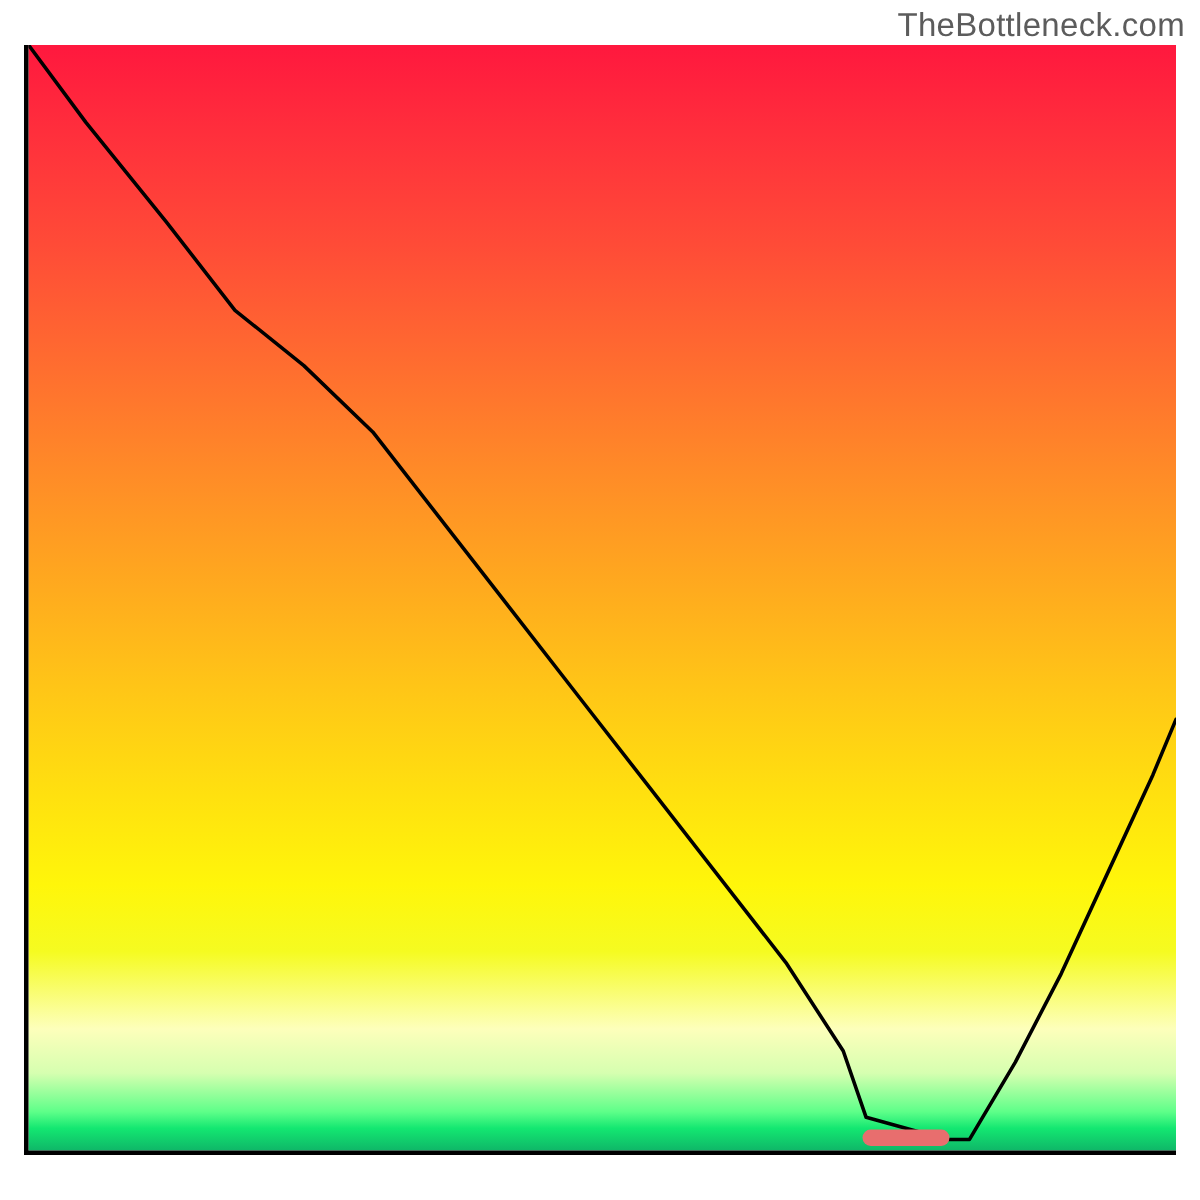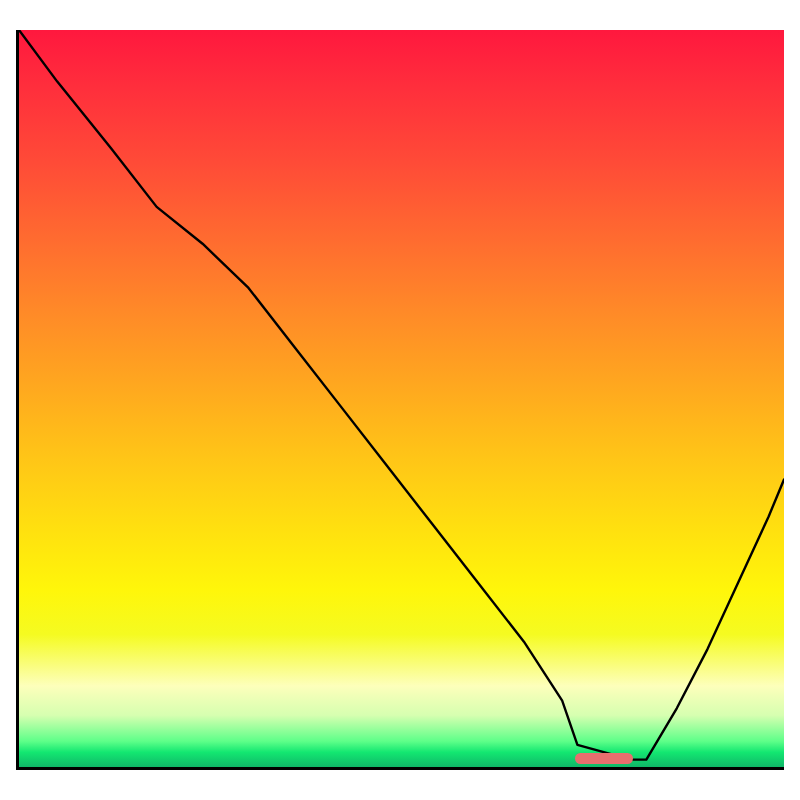--- a/index.html
+++ b/index.html
@@ -53,19 +53,20 @@
   .marker {
     position: absolute;
     height: 11px;
     border-radius: 6px;
     background: #e86e6e;
   }
 </style>
 </head>
 <body>
 <div class="wrap">
+  <div class="watermark">TheBottleneck.com</div>
   <div class="plot">
     <svg class="curve" viewBox="0 0 768 740" preserveAspectRatio="none">
       <path id="curve-path" fill="none" stroke="#000" stroke-width="2.4" stroke-linejoin="round" stroke-linecap="round" d="M0.0 0.0 L38.4 51.8 L92.2 118.4 L138.2 177.6 L184.3 214.6 L230.4 259.0 L276.5 318.2 L322.6 377.4 L368.6 436.6 L414.7 495.8 L460.8 555.0 L506.9 614.2 L545.3 673.4 L560.6 717.8 L614.4 732.6 L629.8 732.6 L660.5 680.8 L691.2 621.6 L721.9 555.0 L752.6 488.4 L768.0 451.4"></path>
     </svg>
     <div class="marker" id="marker" style="left: 556px; width: 58px; bottom: 3px;"></div>
   </div>
 </div>
 
 </body></html>

